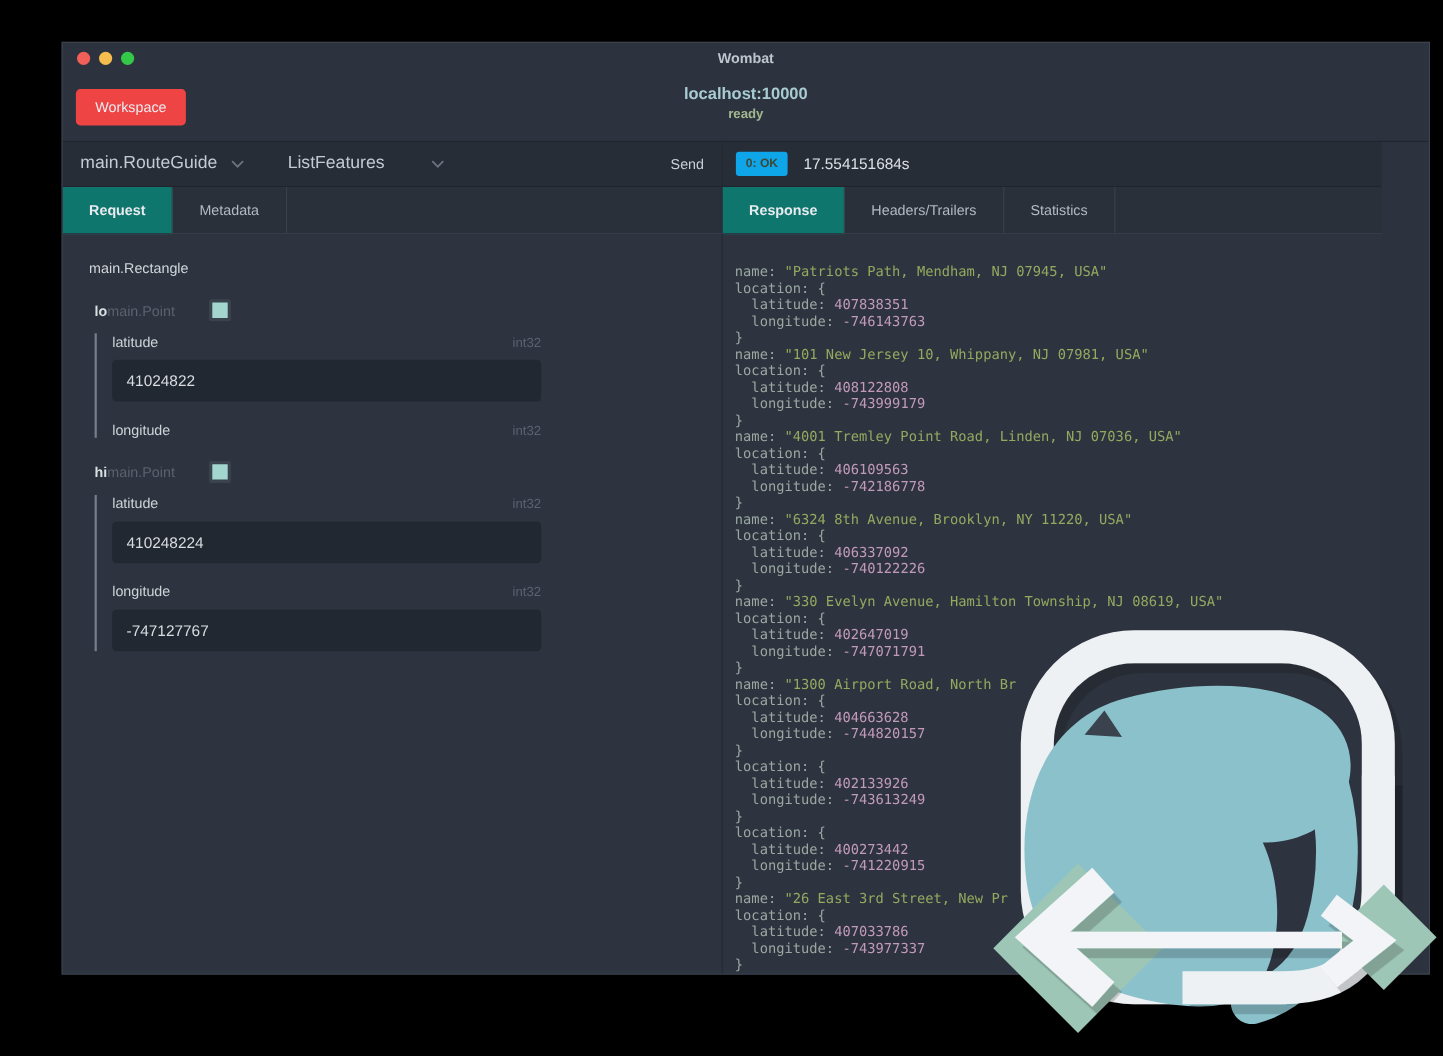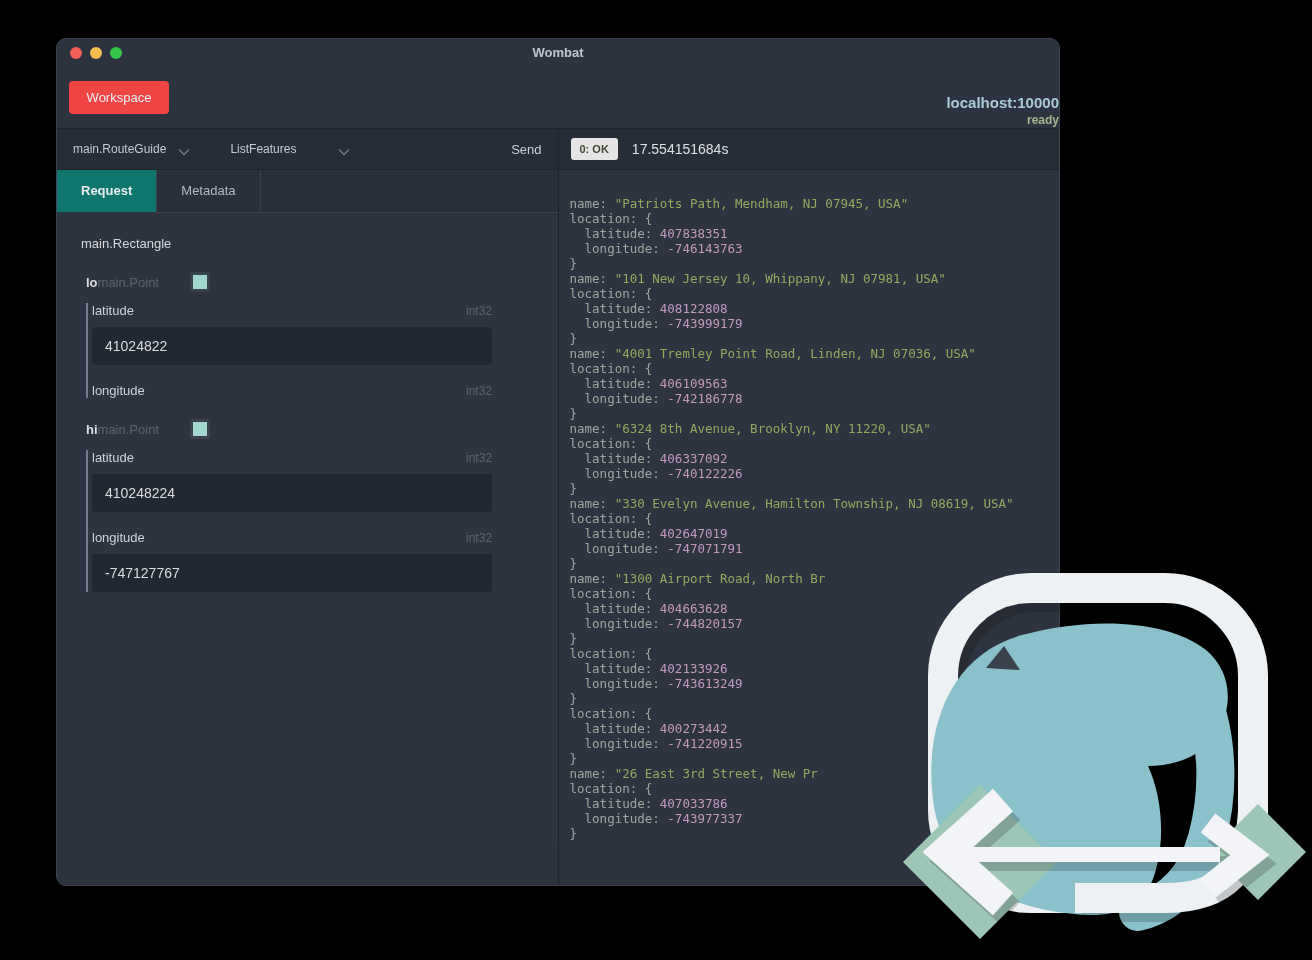--- a/index.html
+++ b/index.html
@@ -1,70 +1,70 @@
 <!DOCTYPE html>
 <html><head>
 <meta charset="utf-8">
 <style>
   * { margin:0; padding:0; box-sizing:border-box; }
   html,body { width:1312px; height:960px; background:#000; overflow:hidden;
               font-family:"Liberation Sans", sans-serif; }
   body { position:relative; }
 
   
-  .window { position:absolute; left:56px; top:38px; width:1004px; height:848px;
-            background:#2d333e; border-radius:10px; border:1px solid #3d4450;
+  .window { position:absolute; left:56px; top:38px; width:1244px; height:848px;
+            background:#2d333e; border-radius:0; border:1px solid #3d4450;
             overflow:hidden; z-index:1; }
   .titlebar { height:27px; position:relative; }
   .lights { position:absolute; left:13px; top:8px; display:flex; gap:8px; }
   .light { width:12px; height:12px; border-radius:50%; }
   .light.r { background:#f15f58; } .light.y { background:#f5bd4e; } .light.g { background:#34c748; }
   .win-title { text-align:center; line-height:27px; font-size:13px; font-weight:700; color:#bfc5cd; }
 
   .appheader { height:63px; position:relative; border-bottom:1px solid #20252d; }
   .workspace-btn { position:absolute; left:12px; top:15px; width:100px; height:33px;
                    background:#ef4444; border:none; border-radius:4px; color:#e9edf2;
                    font-size:13px; font-family:inherit; }
-  .server-block { position:absolute; left:0; right:0; top:28px; text-align:right; }
+  .server-block { position:absolute; left:0; right:0; top:11px; text-align:center; }
   .server-addr { font-size:15px; font-weight:700; color:#a9ccd3; }
   .server-status { font-size:12px; font-weight:700; color:#a2b88f; margin-top:2px; }
 
   .main { display:flex; height:757px; }
   .pane { height:100%; }
   .pane.left  { width:600px; border-right:1px solid #20252d; }
   .pane.right { width:599px; }
 
   .pane-toolbar { height:41px; background:#272d37; border-bottom:1px solid #20252d;
                   display:flex; align-items:center; padding:0 16px; }
-  .dd { display:flex; align-items:flex-end; color:#c3cad2; font-size:12px; cursor:default; }
+  .dd { display:flex; align-items:center; color:#c3cad2; font-size:16px; cursor:default; }
   .dd .chev { margin-left:12px; display:inline-flex; }
   .dd.method { margin-left:40px; } .dd.method .chev { margin-left:42px; }
   .send-btn { margin-left:auto; background:none; border:none; color:#c9cfd6;
               font-size:13px; font-family:inherit; }
-  .badge { height:22px; padding:0 9px; background:#e5e5e5; border-radius:3px;
+  .badge { height:22px; padding:0 9px; background:#0ea5e9; border-radius:3px;
            color:#3f4731; font-size:11px; font-weight:700; display:flex; align-items:center; }
   .duration { margin-left:14px; color:#dde1e6; font-size:14px;text-align:right; }
 
   .tabbar { height:43px; background:#2a303a; border-bottom:1px solid #3a414c;
             display:flex; align-items:stretch; }
   .tab { padding:0 24px; line-height:42px; font-size:13px; color:#b3bac3;
          border-right:1px solid #3a414c; cursor:default; }
   .tab.active { background:#0f766e; color:#e8ebef; font-weight:700;
                 margin-bottom:-1px; border-bottom:1px solid #2e343f; }
 
   
   .form-area { background:#2e343f; height:672px; padding:23px 12px 0 12px; overflow:hidden; }
   .msg-type { font-size:13px; color:#d3d7dc;margin-left:12px; }
   .form-group { margin-left:17px; margin-top:21px; }
   .group-header { display:flex; align-items:center; height:20px; }
   .gname { font-size:13px; font-weight:700; color:#dbdfe3; }
   .gtype { font-size:13px; color:#59626f; }
   .gcheck { width:20px; height:20px; margin-left:31px; background:#a3d6cf;
             border:3px solid #39424d; border-radius:2px; }
-  .group-children { margin-top:11px; border-left:2px solid #737e8e; padding-left:4px; width:406px; }
+  .group-children { margin-top:11px; border-left:2px solid #737e8e; padding-left:14px; width:406px; }
   .fldrow { display:flex; justify-content:space-between; align-items:baseline; margin-top:18px; }
   .fldrow.first { margin-top:4px; }
   .flabel { font-size:13px; color:#ced3d9; }
   .ftype { font-size:12px; color:#59626f; }
   .finput { margin-top:9px; width:100%; height:38px; background:#222831; border:none;
             border-radius:4px; color:#d9dce1; font-size:14px; padding:0 13px;
             font-family:inherit; display:block; }
 
   
   .resp-area { background:#2e343f; height:672px; overflow:hidden; }
@@ -165,20 +165,25 @@
             </div>
           </div>
       </div>
     </div>
 
     <div class="pane right">
       <div class="pane-toolbar" style="padding:0 12px;">
         <div class="badge">0: OK</div>
         <div class="duration">17.554151684s</div>
       </div>
+      <div class="tabbar">
+          <div class="tab active">Response</div>
+          <div class="tab">Headers/Trailers</div>
+          <div class="tab">Statistics</div>
+        </div>
       <div class="resp-area">
         <pre class="resp-code" id="response-code"><span class="rk">name: </span><span class="rs">"Patriots Path, Mendham, NJ 07945, USA"</span>
 <span class="rk">location: {</span>
 <span class="rk">  latitude: </span><span class="rn">407838351</span>
 <span class="rk">  longitude: </span><span class="rn">-746143763</span>
 <span class="rk">}</span>
 <span class="rk">name: </span><span class="rs">"101 New Jersey 10, Whippany, NJ 07981, USA"</span>
 <span class="rk">location: {</span>
 <span class="rk">  latitude: </span><span class="rn">408122808</span>
 <span class="rk">  longitude: </span><span class="rn">-743999179</span>

